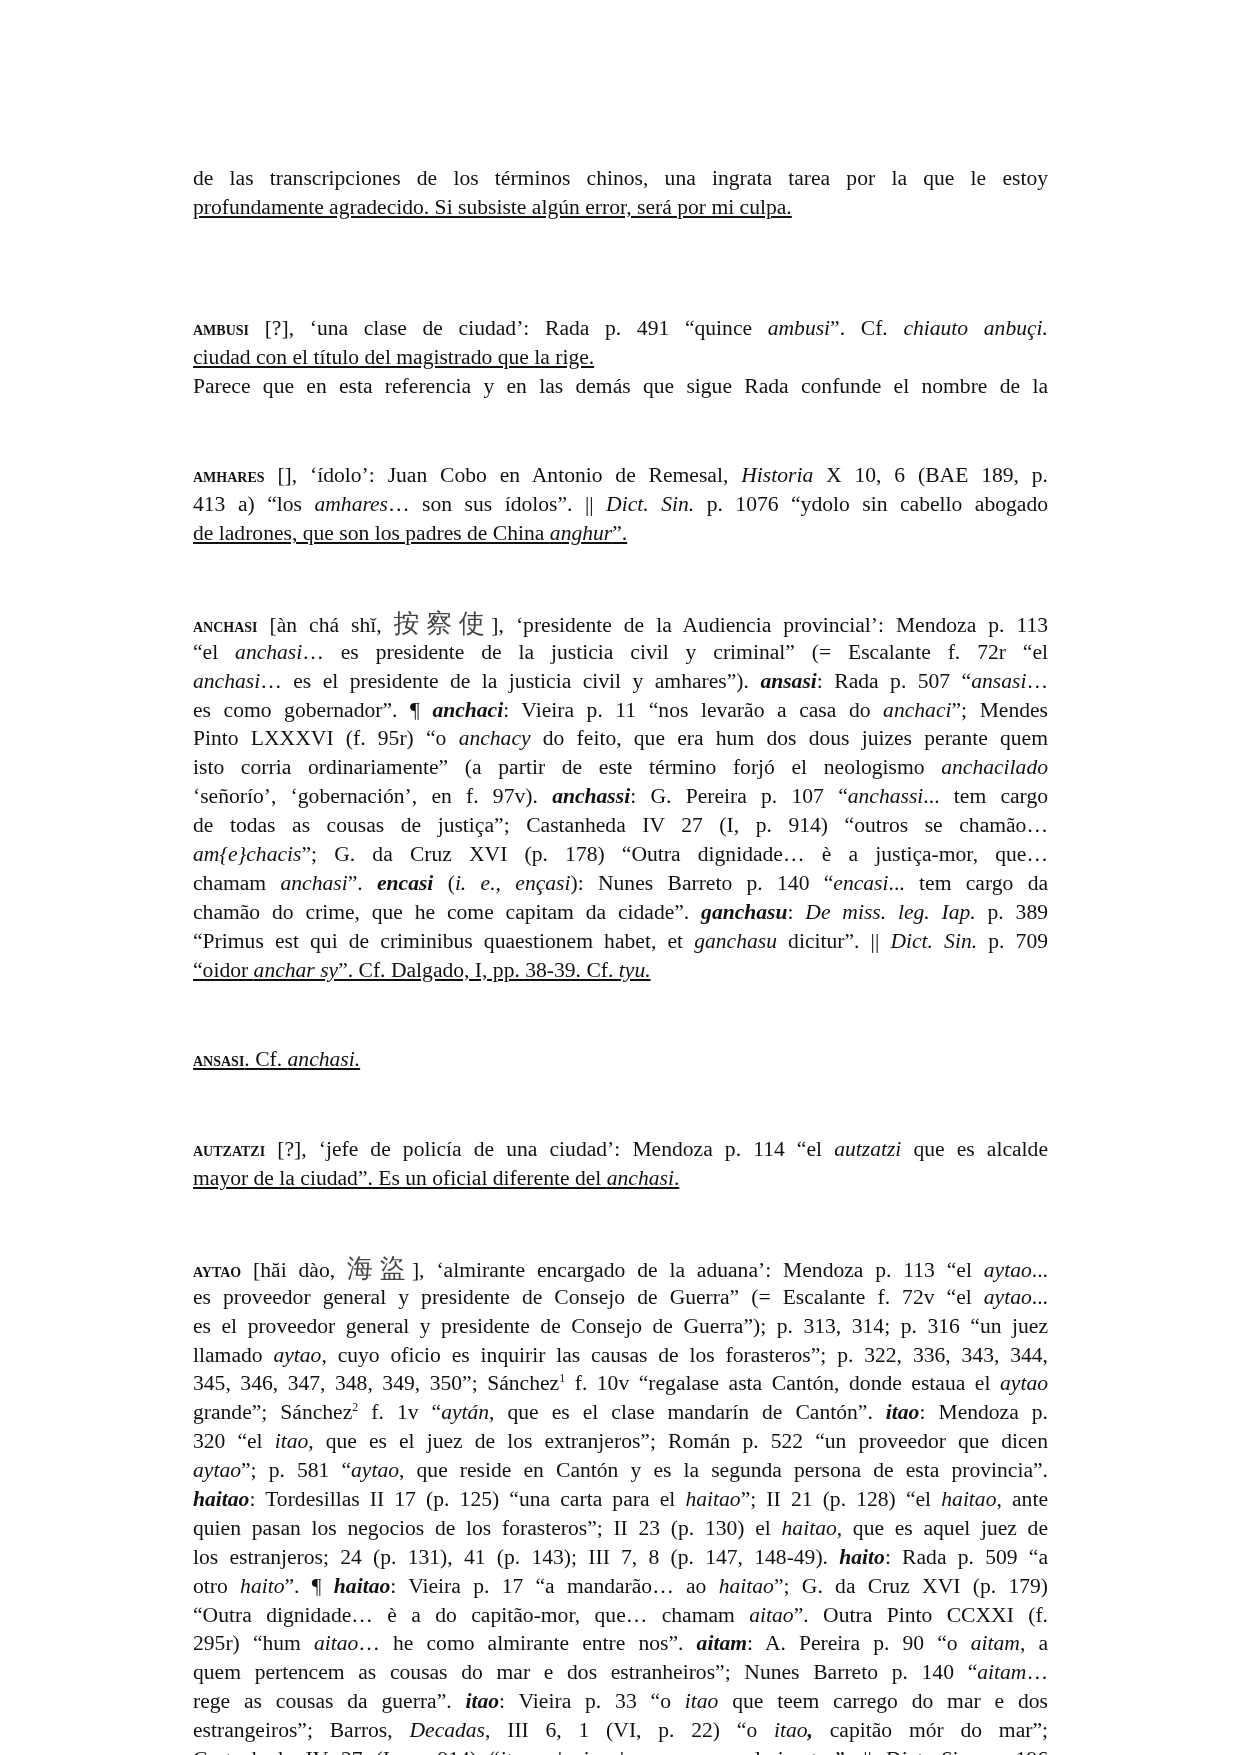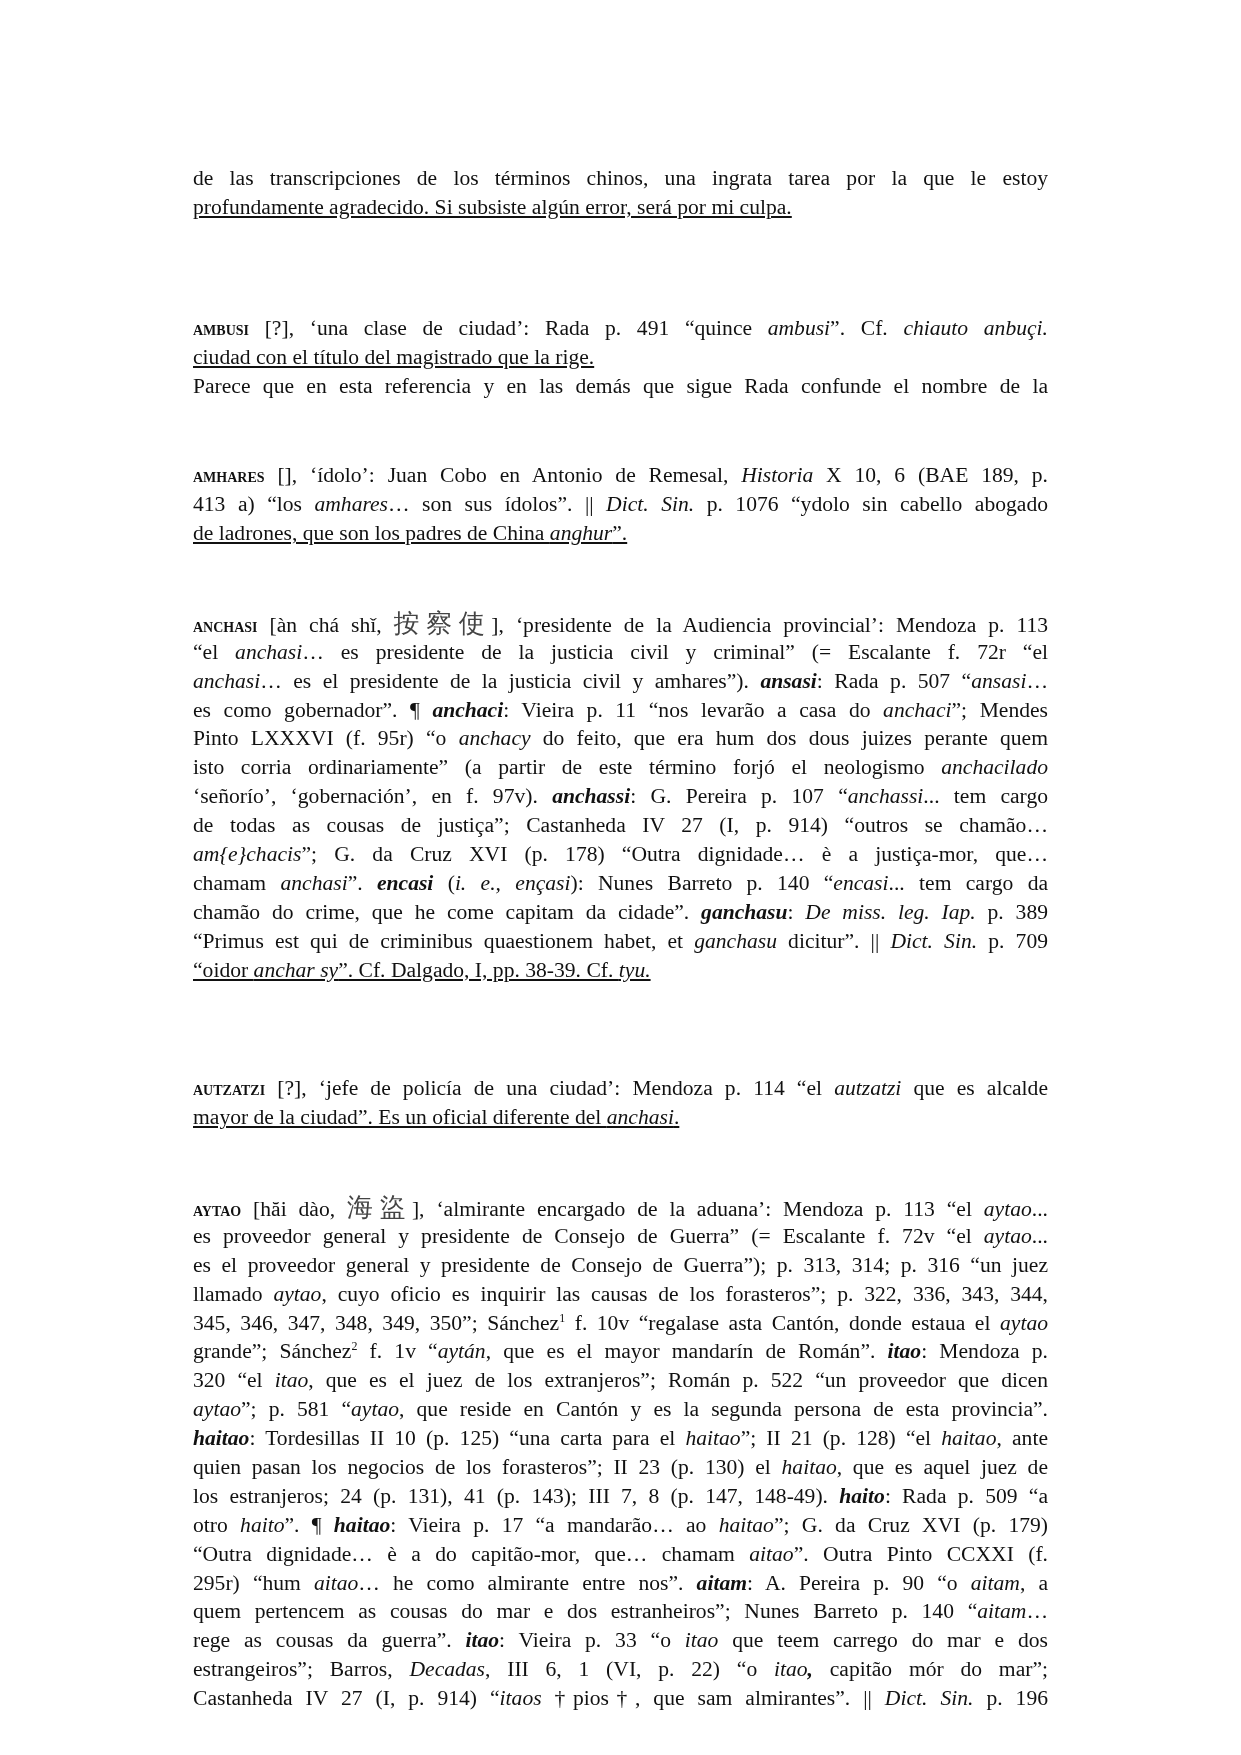--- a/index.html
+++ b/index.html
@@ -51,36 +51,39 @@
         <span class="line"><span>isto corria ordinariamente” (a  partir de este término forjó el neologismo </span><i>anchacilado</i></span>
         <span class="line"><span>‘señorío’, ‘gobernación’, en f. 97v). </span><b class="bi">anchassi</b><span>: G. Pereira p. 107 “</span><i>anchassi</i><span>... tem cargo</span></span>
         <span class="line"><span>de todas as cousas de justiça”; Castanheda IV 27 (I, p. 914) “outros se chamão…</span></span>
         <span class="line"><i>am{e}chacis</i><span>”; G. da Cruz XVI (p. 178) “Outra dignidade… è a justiça-mor, que…</span></span>
         <span class="line"><span>chamam </span><i>anchasi</i><span>”. </span><b class="bi">encasi</b><span> (</span><i>i. e., ençasi</i><span>): Nunes Barreto p. 140 “</span><i>encasi</i><span>... tem cargo da</span></span>
         <span class="line"><span>chamão do crime, que he come capitam da cidade”. </span><b class="bi">ganchasu</b><span>: </span><i>De miss. leg. Iap.</i><span> p. 389</span></span>
         <span class="line"><span>“Primus est qui de criminibus quaestionem habet, et </span><i>ganchasu</i><span> dicitur”. || </span><i>Dict. Sin.</i><span> p. 709</span></span>
         <span class="line last"><span>“oidor </span><i>anchar sy</i><span>”. Cf. Dalgado, I, pp. 38-39. Cf. </span><i>tyu.</i></span>
       </div>
       <div class="gap"></div>
+      <div class="para">
+        <span class="line last"><span class="sc">ansasi</span><span>. Cf. </span><i>anchasi.</i></span>
+      </div>
       <div class="gap"></div>
       <div class="para">
         <span class="line"><span class="sc">autzatzi</span><span> [?], ‘jefe de policía de una ciudad’: Mendoza p. 114 “el </span><i>autzatzi</i><span> que es alcalde</span></span>
         <span class="line last"><span>mayor de la ciudad”. Es un oficial diferente del </span><i>anchasi</i><span>.</span></span>
       </div>
       <div class="gap"></div>
       <div class="para">
         <span class="line"><span class="sc">aytao</span><span> [hăi dào, </span><span class="cjk">海盜</span><span>], ‘almirante encargado de la aduana’: Mendoza p. 113 “el </span><i>aytao</i><span>...</span></span>
         <span class="line"><span>es proveedor general y presidente de Consejo de Guerra” (= Escalante f. 72v “el </span><i>aytao</i><span>...</span></span>
         <span class="line"><span>es el proveedor general y presidente de Consejo de Guerra”); p. 313, 314;  p. 316 “un juez</span></span>
         <span class="line"><span>llamado </span><i>aytao</i><span>, cuyo oficio es inquirir las causas de los forasteros”; p. 322, 336, 343, 344,</span></span>
         <span class="line"><span>345, 346, 347, 348, 349, 350”; Sánchez</span><sup>1</sup><span> f. 10v “regalase asta Cantón, donde estaua el </span><i>aytao</i></span>
-        <span class="line"><span>grande”; Sánchez</span><sup>2</sup><span> f. 1v “</span><i>aytán</i><span>, que es el mayor mandarín de Román”. </span><b class="bi">itao</b><span>: Mendoza p.</span></span>
+        <span class="line"><span>grande”; Sánchez</span><sup>2</sup><span> f. 1v “</span><i>aytán</i><span>, que es el clase mandarín de Cantón”. </span><b class="bi">itao</b><span>: Mendoza p.</span></span>
         <span class="line"><span>320 “el </span><i>itao</i><span>, que es el juez de los extranjeros”; Román p. 522 “un proveedor que dicen</span></span>
         <span class="line"><i>aytao</i><span>”; p. 581 “</span><i>aytao</i><span>, que reside en Cantón y es la segunda persona de esta provincia”.</span></span>
-        <span class="line"><b class="bi">haitao</b><span>: Tordesillas II 10 (p. 125) “una carta para el </span><i>haitao</i><span>”; II 21 (p. 128) “el </span><i>haitao</i><span>, ante</span></span>
+        <span class="line"><b class="bi">haitao</b><span>: Tordesillas II 17 (p. 125) “una carta para el </span><i>haitao</i><span>”; II 21 (p. 128) “el </span><i>haitao</i><span>, ante</span></span>
         <span class="line"><span>quien pasan los negocios de los forasteros”; II 23 (p. 130) el </span><i>haitao</i><span>, que es aquel juez de</span></span>
         <span class="line"><span>los estranjeros; 24 (p. 131), 41 (p. 143); III 7, 8 (p. 147, 148-49). </span><b class="bi">haito</b><span>: Rada p. 509 “a</span></span>
         <span class="line"><span>otro </span><i>haito</i><span>”. ¶ </span><b class="bi">haitao</b><span>: Vieira p. 17 “a mandarão… ao </span><i>haitao</i><span>”; G. da Cruz XVI (p. 179)</span></span>
         <span class="line"><span>“Outra dignidade… è a do capitão-mor, que… chamam </span><i>aitao</i><span>”. Outra Pinto CCXXI (f.</span></span>
         <span class="line"><span>295r) “hum </span><i>aitao</i><span>… he como almirante entre nos”. </span><b class="bi">aitam</b><span>: A. Pereira p. 90 “o </span><i>aitam</i><span>, a</span></span>
         <span class="line"><span>quem pertencem as cousas do mar e dos estranheiros”; Nunes Barreto p. 140 “</span><i>aitam</i><span>…</span></span>
         <span class="line"><span>rege as cousas da guerra”. </span><b class="bi">itao</b><span>: Vieira p. 33 “o </span><i>itao</i><span> que teem carrego do mar e dos</span></span>
         <span class="line"><span>estrangeiros”; Barros, </span><i>Decadas</i><span>, III 6, 1  (VI, p. 22) “o </span><i>itao</i><b class="bi">,</b><span> capitão mór do mar”;</span></span>
         <span class="line"><span>Castanheda IV 27 (I, p. 914) “</span><i>itaos</i><span> †pios†, que sam almirantes”. || </span><i>Dict. Sin.</i><span> p. 196</span></span>
       </div>

